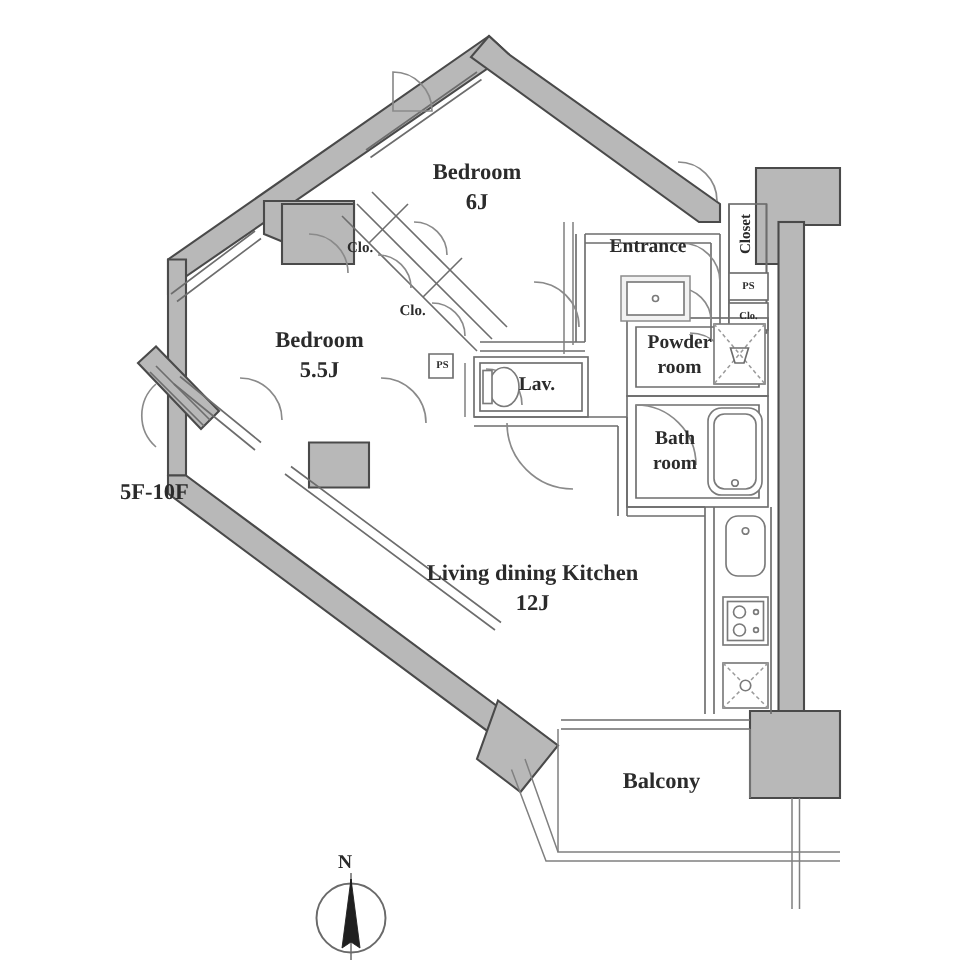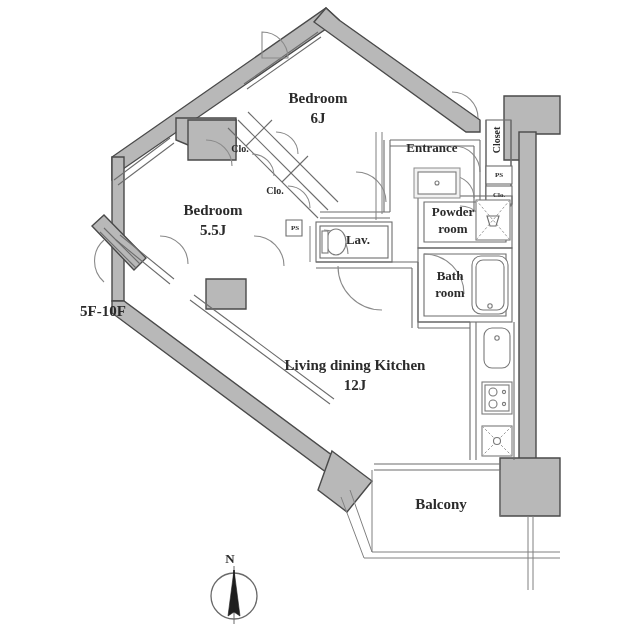--- a/index.html
+++ b/index.html
@@ -9,21 +9,21 @@
   }
   body {
     width: 640px;
     height: 640px;
     font-family: "Liberation Serif", serif;
     overflow: hidden;
     position: relative;
   }
   #plan-root {
     position: absolute;
-    left: 0; top: 0;
+    left: 0; top: 16px;
     width: 640px;
     height: 520px;
     text-align: center;
   }
   svg#floorplan {
     display: block;
     width: 640px;
     height: 640px;
   }
   .rm-label {

